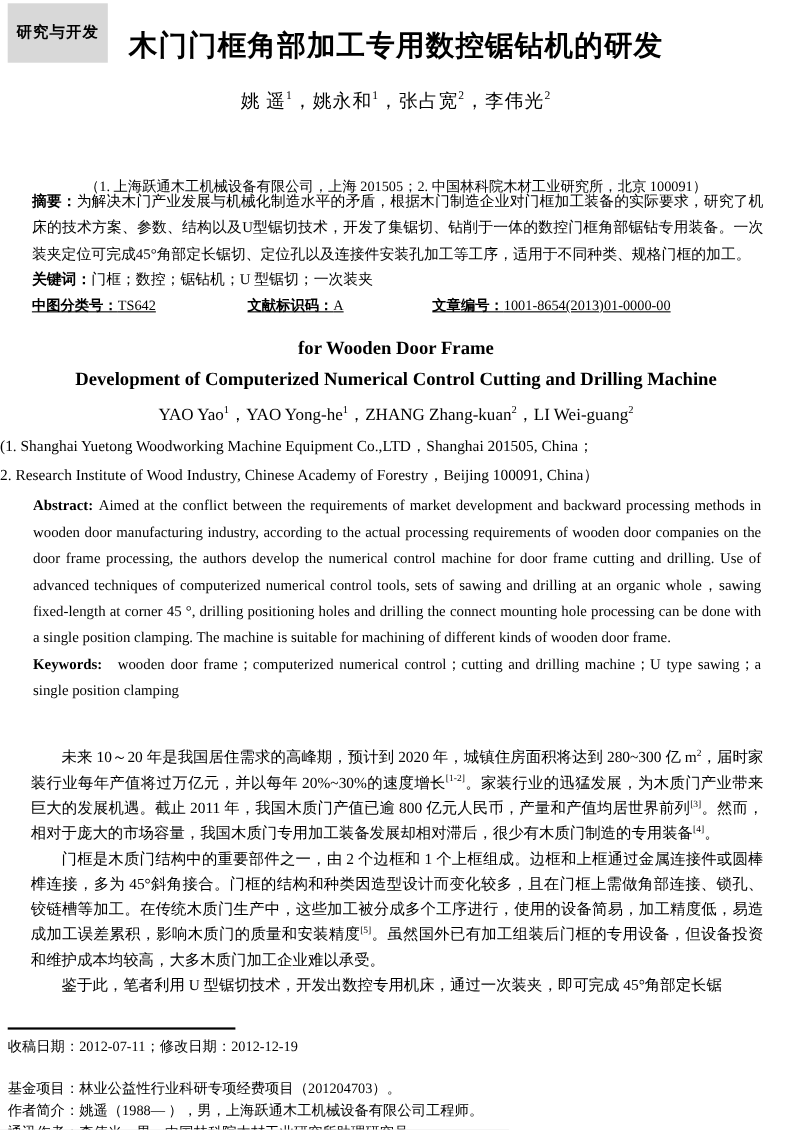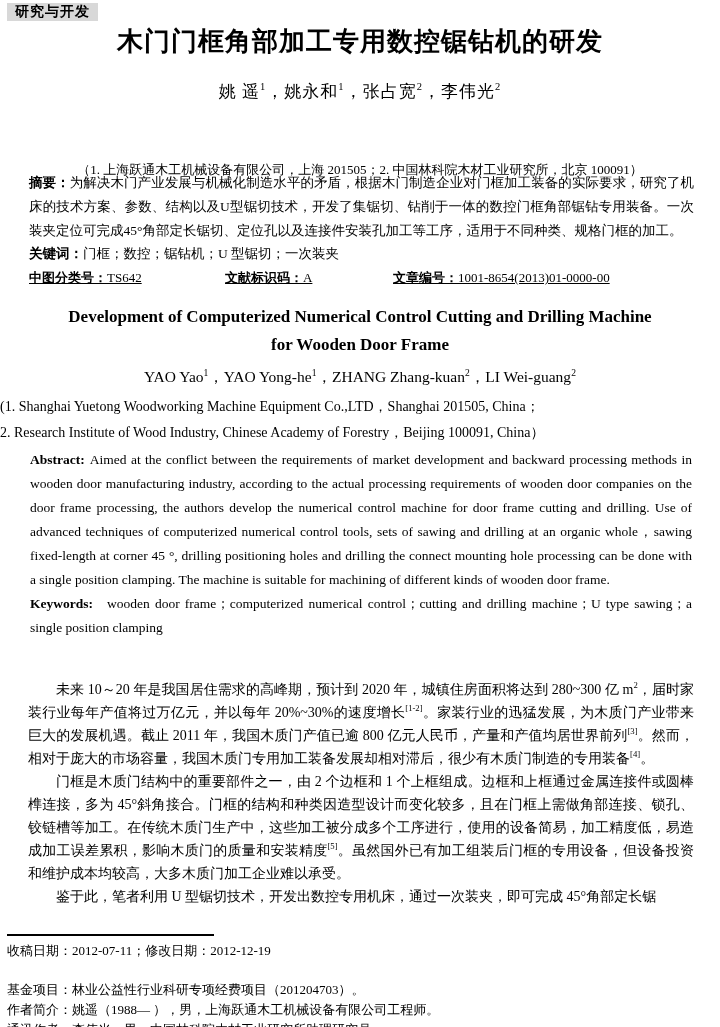--- a/index.html
+++ b/index.html
@@ -7,21 +7,21 @@
   .page {
     position:relative; width:720px; height:1027px; margin:0 auto;
     background:#ffffff; color:#000;
     font-family:"Liberation Serif","DejaVu Serif",serif;
     overflow:hidden;
   }
   sup { font-size:0.62em; line-height:0; vertical-align:super; }
 
   .badge {
     position:absolute; left:7px; top:3px;
-    background:#d8d8d8; padding:0 8px;
+    background:#d8d8d8; padding:18px 8px;
     font-family:"Liberation Sans","DejaVu Sans",sans-serif;
     font-weight:bold; font-size:14px; letter-spacing:1px;
   }
   .zh-title {
     position:absolute; top:24px; left:0; right:0;
     text-align:center;
     font-family:"Liberation Sans","DejaVu Sans",sans-serif;
     font-size:26px; font-weight:700; letter-spacing:1px;
   }
   .zh-authors {
@@ -101,22 +101,22 @@
 
   <p class="zh-keywords"><b class="lbl">关键词：</b><span>门框；数控；锯钻机；U 型锯切；一次装夹</span></p>
 
   <div class="zh-meta">
     <span class="m1"><b class="lbl">中图分类号：</b><span>TS642</span></span>
     <span class="m2"><b class="lbl">文献标识码：</b><span>A</span></span>
     <span class="m3"><b class="lbl">文章编号：</b><span>1001-8654(2013)01-0000-00</span></span>
   </div>
 
   <div class="en-title">
+    <div>for Wooden Door Frame</div>
     <div>Development of Computerized Numerical Control Cutting and Drilling Machine</div>
-    <div>for Wooden Door Frame</div>
   </div>
 
   <div class="en-authors"><span>YAO Yao</span><sup>1</sup><span>，YAO Yong-he</span><sup>1</sup><span>，ZHANG Zhang-kuan</span><sup>2</sup><span>，LI Wei-guang</span><sup>2</sup></div>
 
   <div class="en-affil">
     <div>(1. Shanghai Yuetong Woodworking Machine Equipment Co.,LTD，Shanghai 201505, China；</div>
     <div>2. Research Institute of Wood Industry, Chinese Academy of Forestry，Beijing 100091, China）</div>
   </div>
 
   <div class="en-block">

